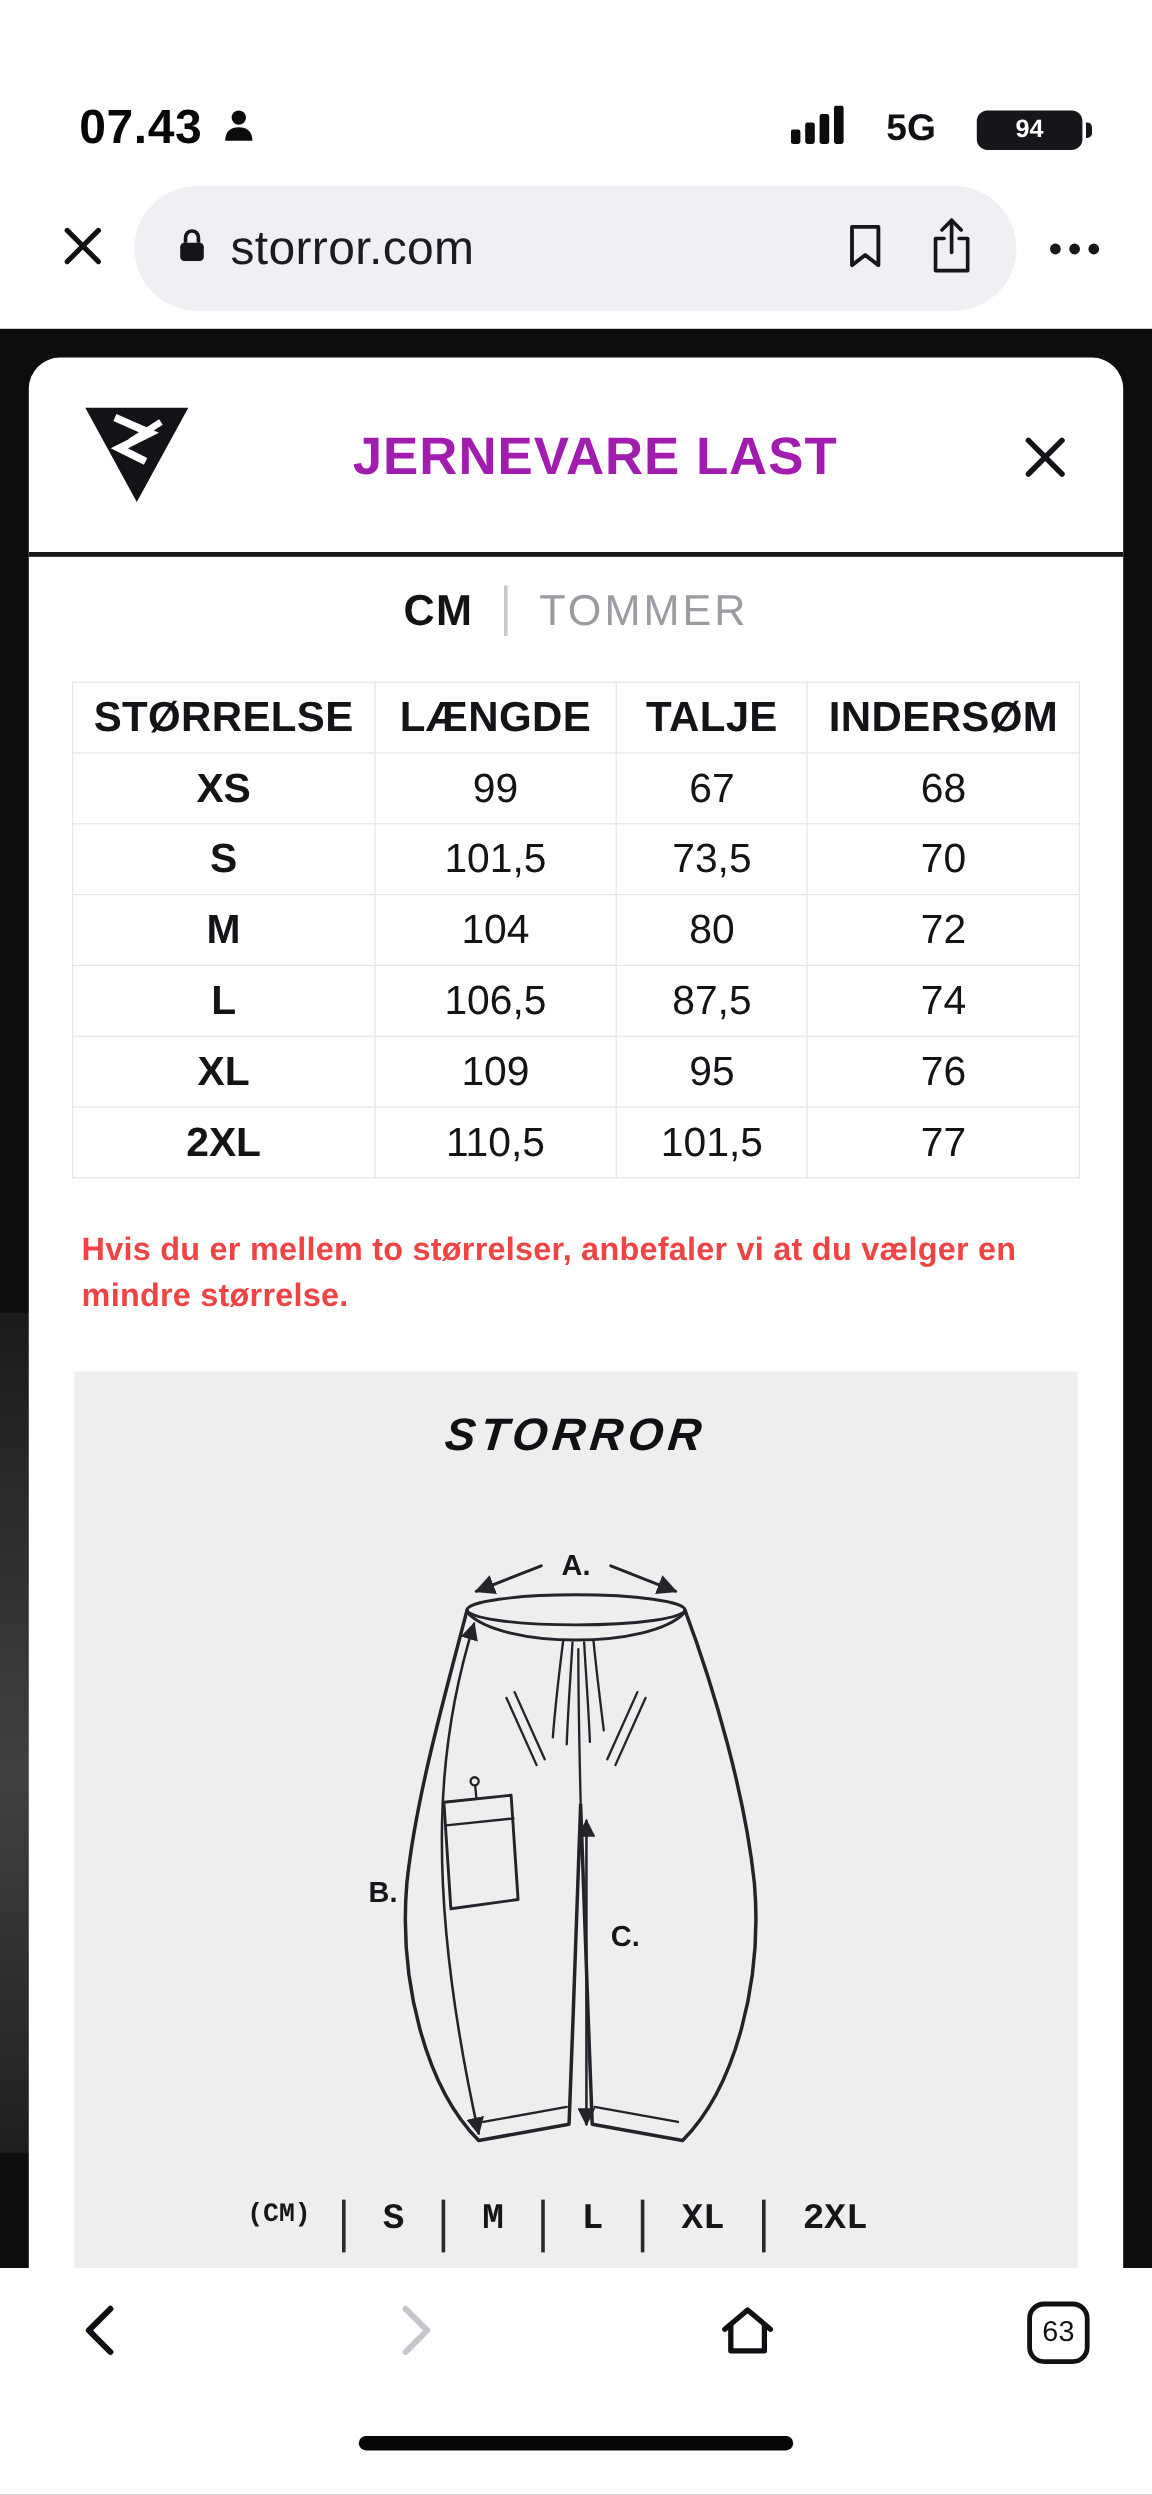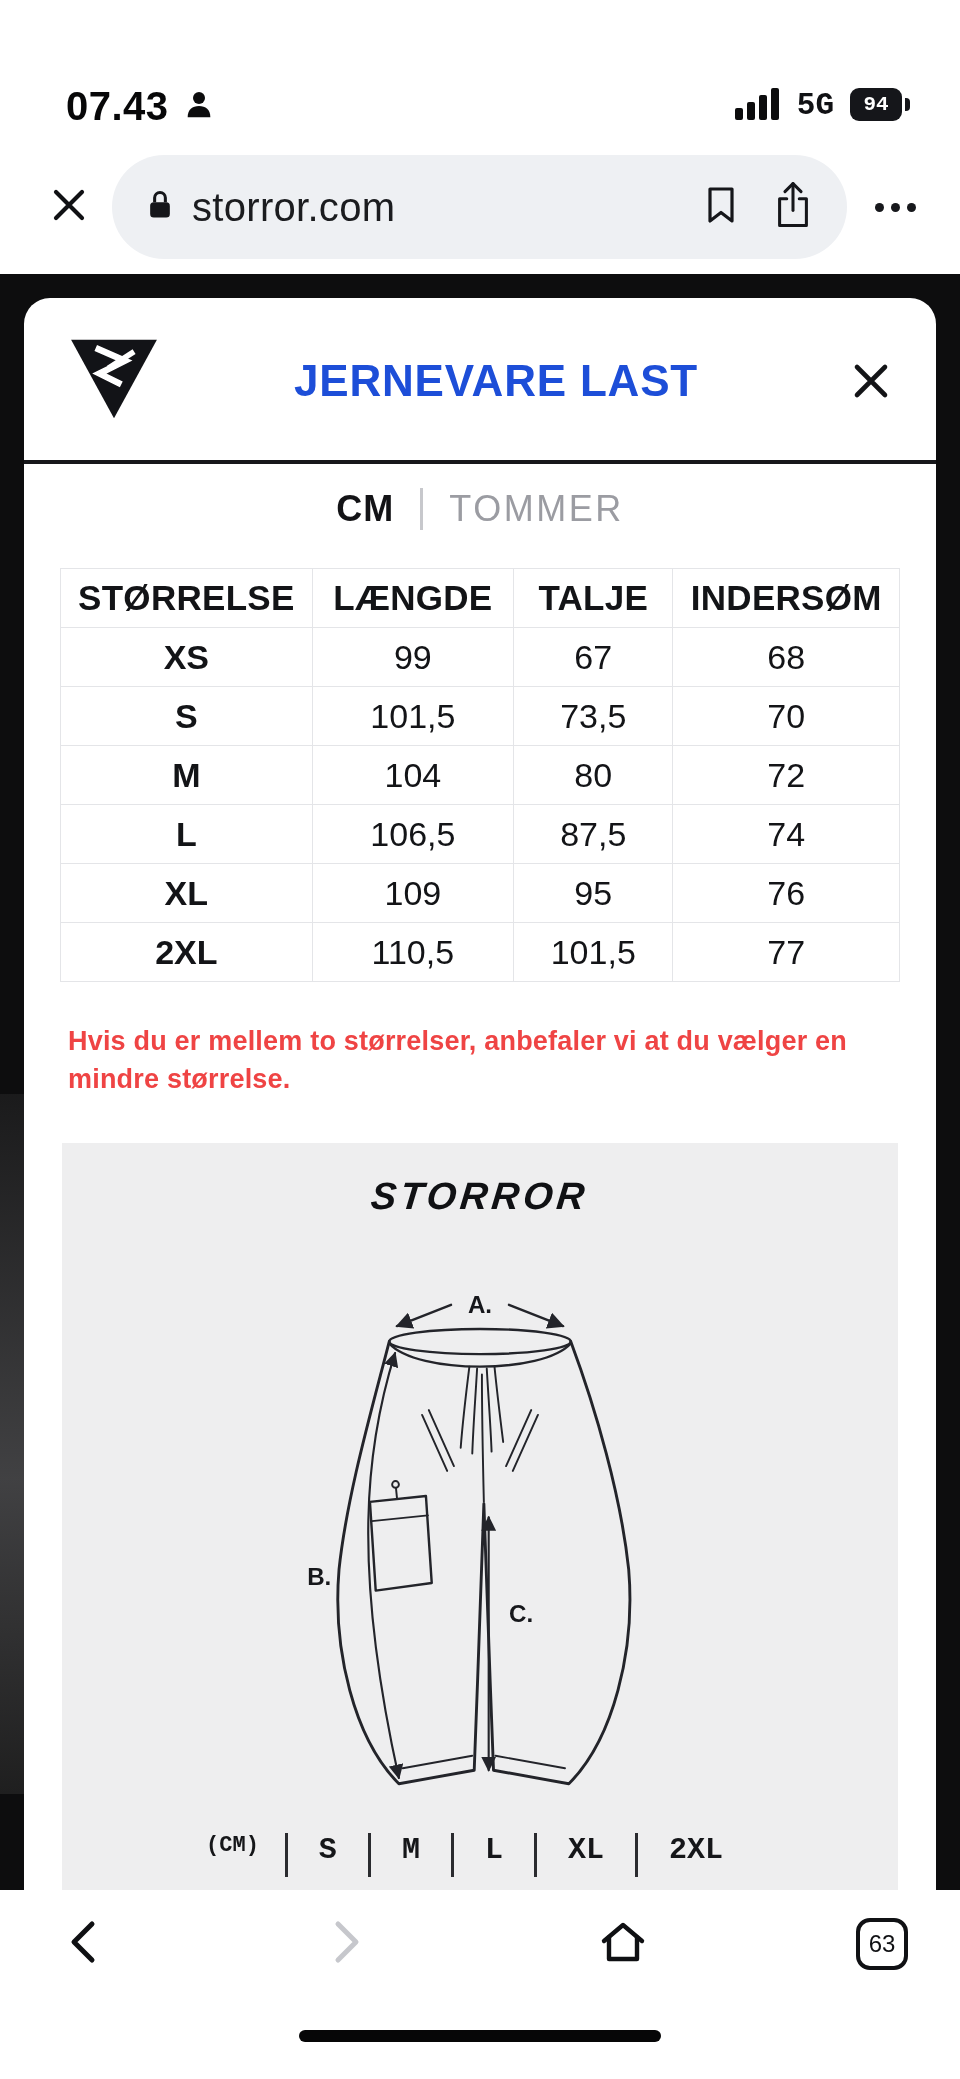--- a/index.html
+++ b/index.html
@@ -6,23 +6,23 @@
   .screen{
     position:relative;width:960px;height:2079px;background:#ffffff;overflow:hidden;
     font-family:"Liberation Sans","DejaVu Sans",sans-serif;color:#15161a;
   }
   
   .status-bar{position:absolute;top:0;left:0;right:0;height:150px;background:#fff;
     display:flex;justify-content:space-between;align-items:center;
     padding:30px 58px 0 66px;box-sizing:border-box;margin-top:16px;}
   .sb-left{display:flex;align-items:center;gap:14px;}
   .sb-time{font-size:40px;font-weight:700;color:#070708;letter-spacing:.5px;}
-  .sb-right{display:flex;align-items:flex-start;gap:16px;font-family:Liberation Mono, monospace;}
+  .sb-right{display:flex;align-items:flex-end;gap:34px;}
   .sb-net{font-size:31px;font-weight:700;color:#101114;}
-  .battery{position:relative;width:52px;height:33px;background:#15161a;border-radius:9px;
+  .battery{position:relative;width:88px;height:33px;background:#15161a;border-radius:9px;
     display:flex;align-items:center;justify-content:center;}
   .battery span{color:#fff;font-size:21px;font-weight:700;}
   .battery::after{content:"";position:absolute;right:-8px;top:10px;width:5px;height:13px;
     background:#15161a;border-radius:0 4px 4px 0;}
   
   .url-row{position:absolute;top:150px;left:0;right:0;height:124px;background:#fff;
     display:flex;align-items:center;padding:0 38px 10px 48px;box-sizing:border-box;gap:22px;}
   .pill{flex:1;height:104px;background:#eef0f3;border-radius:52px;display:flex;
     align-items:center;padding:0 34px;box-sizing:border-box;gap:18px;}
   .pill .url-text{font-size:40px;color:#1b1c1f;letter-spacing:.3px;}
@@ -32,21 +32,21 @@
   
   .page-dark{position:absolute;top:274px;left:0;width:100%;height:1616px;background:#0d0d0e;}
   .bg-art{position:absolute;left:0;top:820px;width:26px;height:700px;
     background:linear-gradient(180deg,#1d1d1e,#4a4a4c 55%,#222);opacity:.85;}
   
   .modal{position:absolute;top:24px;left:24px;right:24px;bottom:0;background:#fff;
     border-radius:26px 26px 0 0;overflow:hidden;}
   .modal-header{display:flex;align-items:center;height:166px;box-sizing:border-box;
     padding:14px 42px 10px 44px;border-bottom:4px solid #17181b;}
   .header-text{flex:1;text-align:center;padding-right:6px;}
-  .m-title{font-size:44px;font-weight:700;color:#1d4ed8;letter-spacing:.8px;}
+  .m-title{font-size:44px;font-weight:700;color:#a21caf;letter-spacing:.8px;}
   .m-subtitle{font-size:37px;color:#54555a;margin-top:8px;}
   .modal-close{width:56px;display:flex;justify-content:flex-end;cursor:pointer;}
   
   .units-row{display:flex;justify-content:center;align-items:center;gap:26px;margin-top:24px;}
   .unit-cm{font-size:36px;font-weight:700;color:#131316;letter-spacing:1px;}
   .units-div{width:3px;height:42px;background:#c7c8cc;}
   .unit-in{font-size:36px;font-weight:400;color:#9b9ca2;letter-spacing:2.5px;}
   
   table.size-table{width:calc(100% - 72px);margin:38px 36px 0;border-collapse:collapse;}
   .size-table th,.size-table td{border:1.5px solid #e4e5e8;height:58px;text-align:center;

